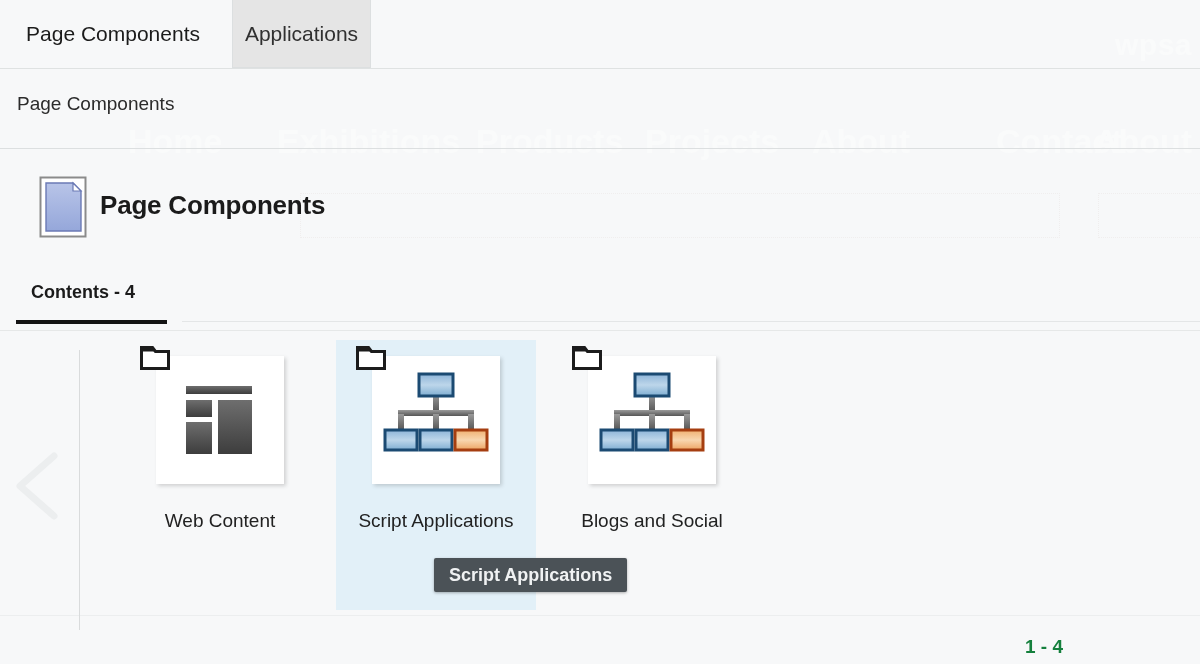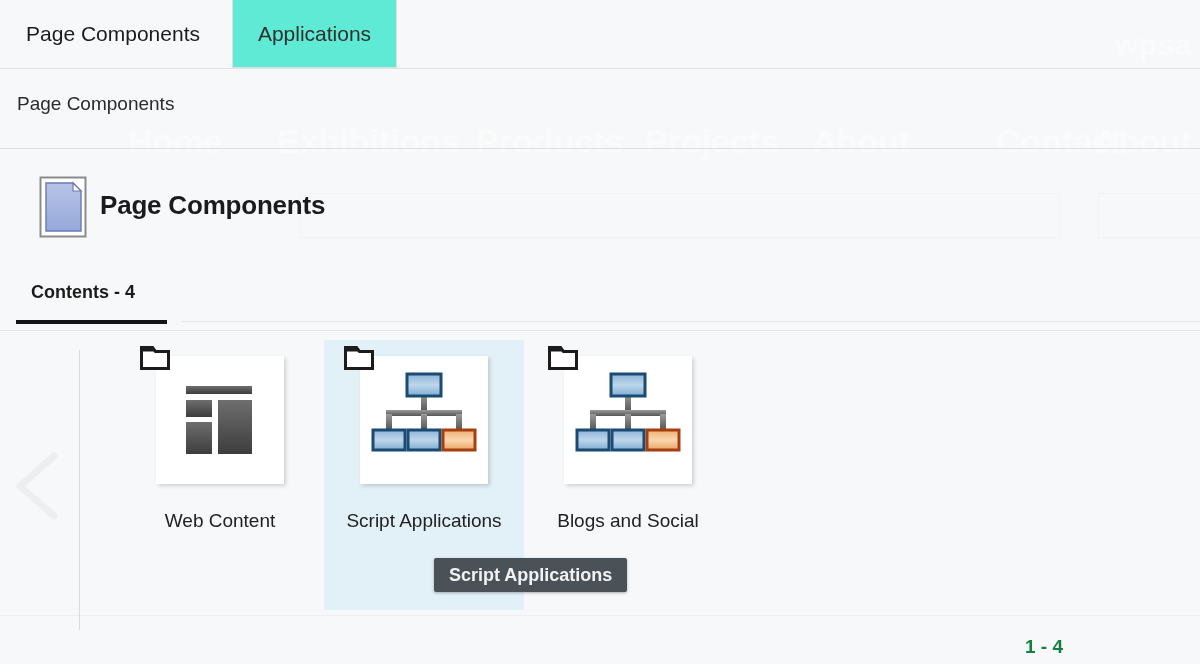--- a/index.html
+++ b/index.html
@@ -68,22 +68,22 @@
     font-size: 21px;
     color: #2b2b2b;
     cursor: pointer;
   }
   .tab.active {
     left: 0; width: 226px;
     background: transparent;
     color: #1b1b1b;
   }
   .tab.inactive {
-    left: 232px; width: 165px;
-    background: #5eead4;
+    left: 232px; width: 139px;
+    background: #e5e5e5;
     border-left: 1px solid #dcdfe0;
     border-right: 1px solid #dcdfe0;
     border-bottom: 1px solid #dcdfe0;
     color: #303030;
   }
 
   
   .crumb-band {
     position: absolute;
     left: 0; top: 69px;
@@ -168,21 +168,21 @@
     position: absolute;
     left: 8px; top: 110px;
     width: 56px; height: 72px;
     cursor: pointer;
   }
 
   .tiles {
     position: absolute;
     left: 120px; top: 0;
     display: flex;
-    gap: 4px;
+    gap: 16px;
   }
   .tile {
     width: 200px;
     height: 270px;
     padding-top: 16px;
     display: flex;
     flex-direction: column;
     align-items: center;
     cursor: pointer;
     background: transparent;

